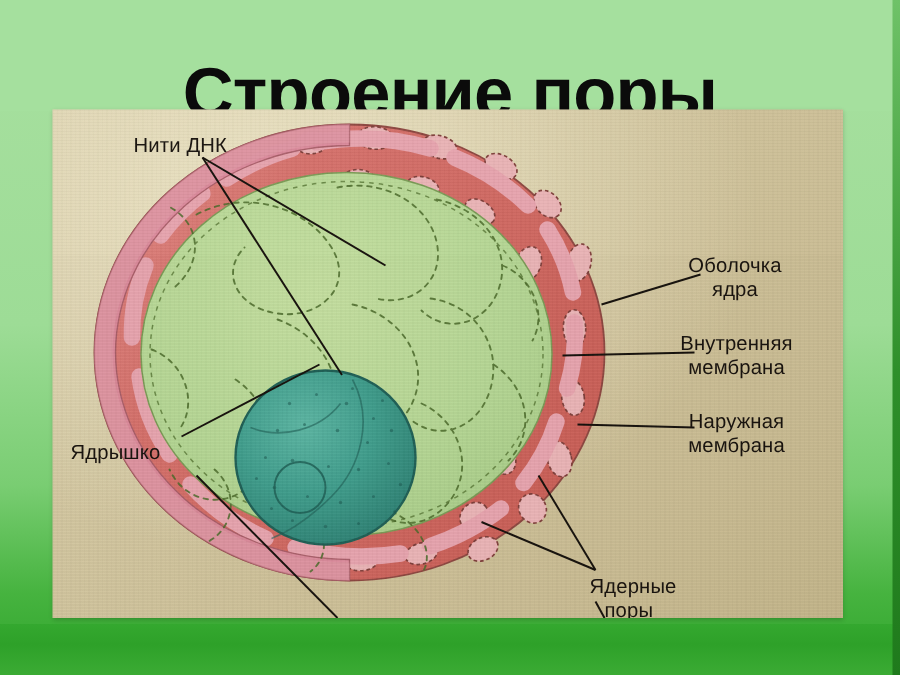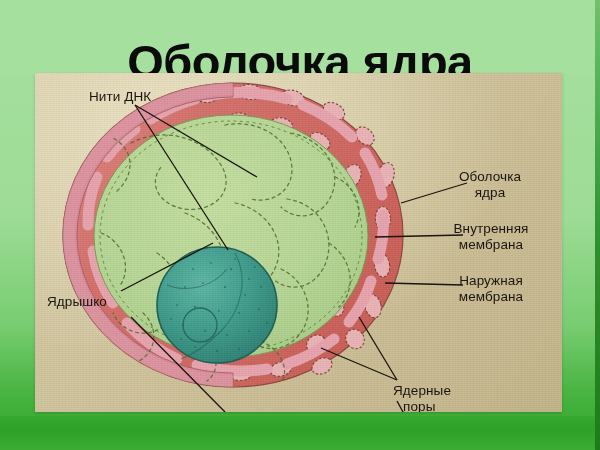--- a/index.html
+++ b/index.html
@@ -78,21 +78,21 @@
     letter-spacing: 0.1px;
   }
   .lbl.center { text-align: center; }
 </style>
 </head>
 <body>
 
 <div id="slide">
 
   <div id="title-band"></div>
-  <h1 id="title">Оболочка ядра</h1>
+  <h1 id="title">Строение поры</h1>
 
   <div id="panel">
 
     <svg id="diagram-svg" width="527" height="339" viewBox="0 0 527 339">
       <defs>
         <clipPath id="clipRing">
           <ellipse cx="198" cy="162" rx="170" ry="152"></ellipse>
         </clipPath>
         <clipPath id="clipRightHalf">
           <rect x="198" y="0" width="340" height="339"></rect>

